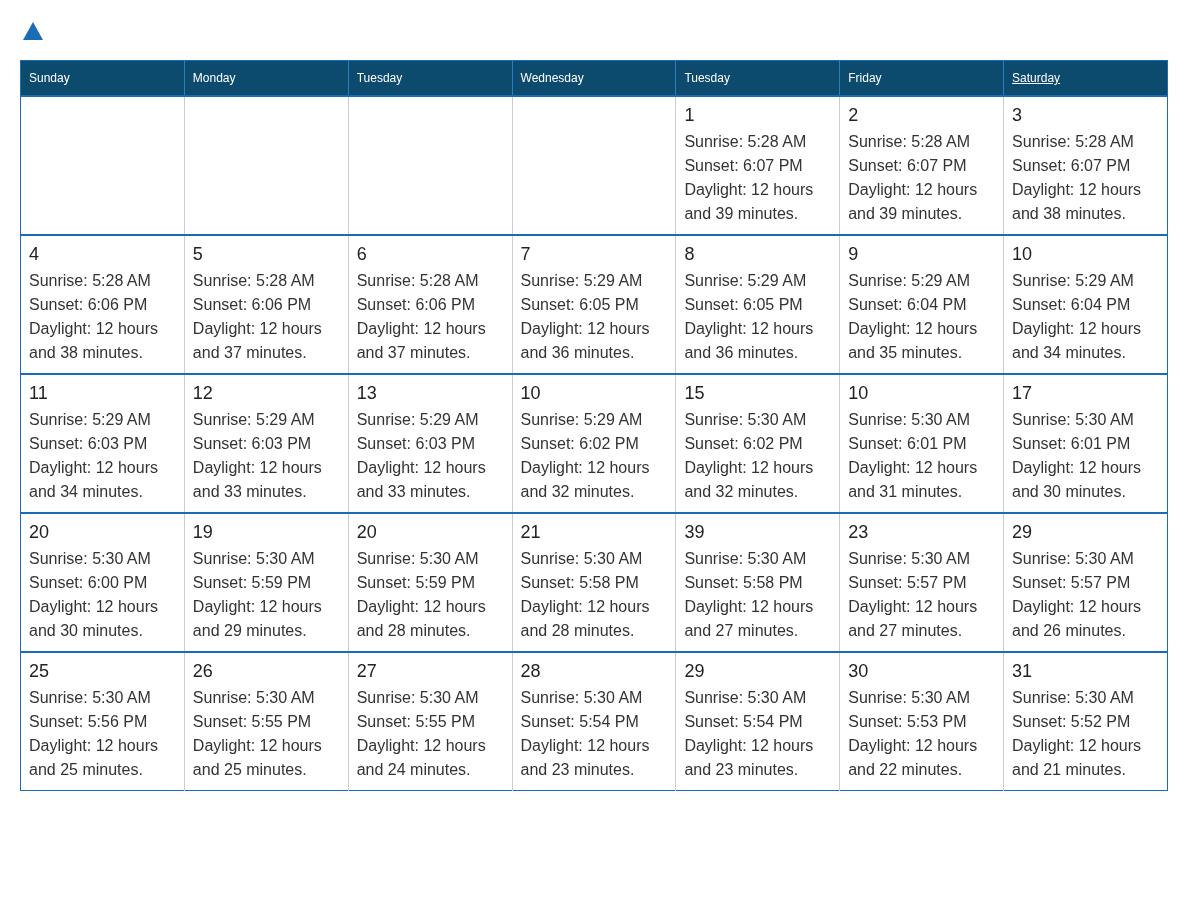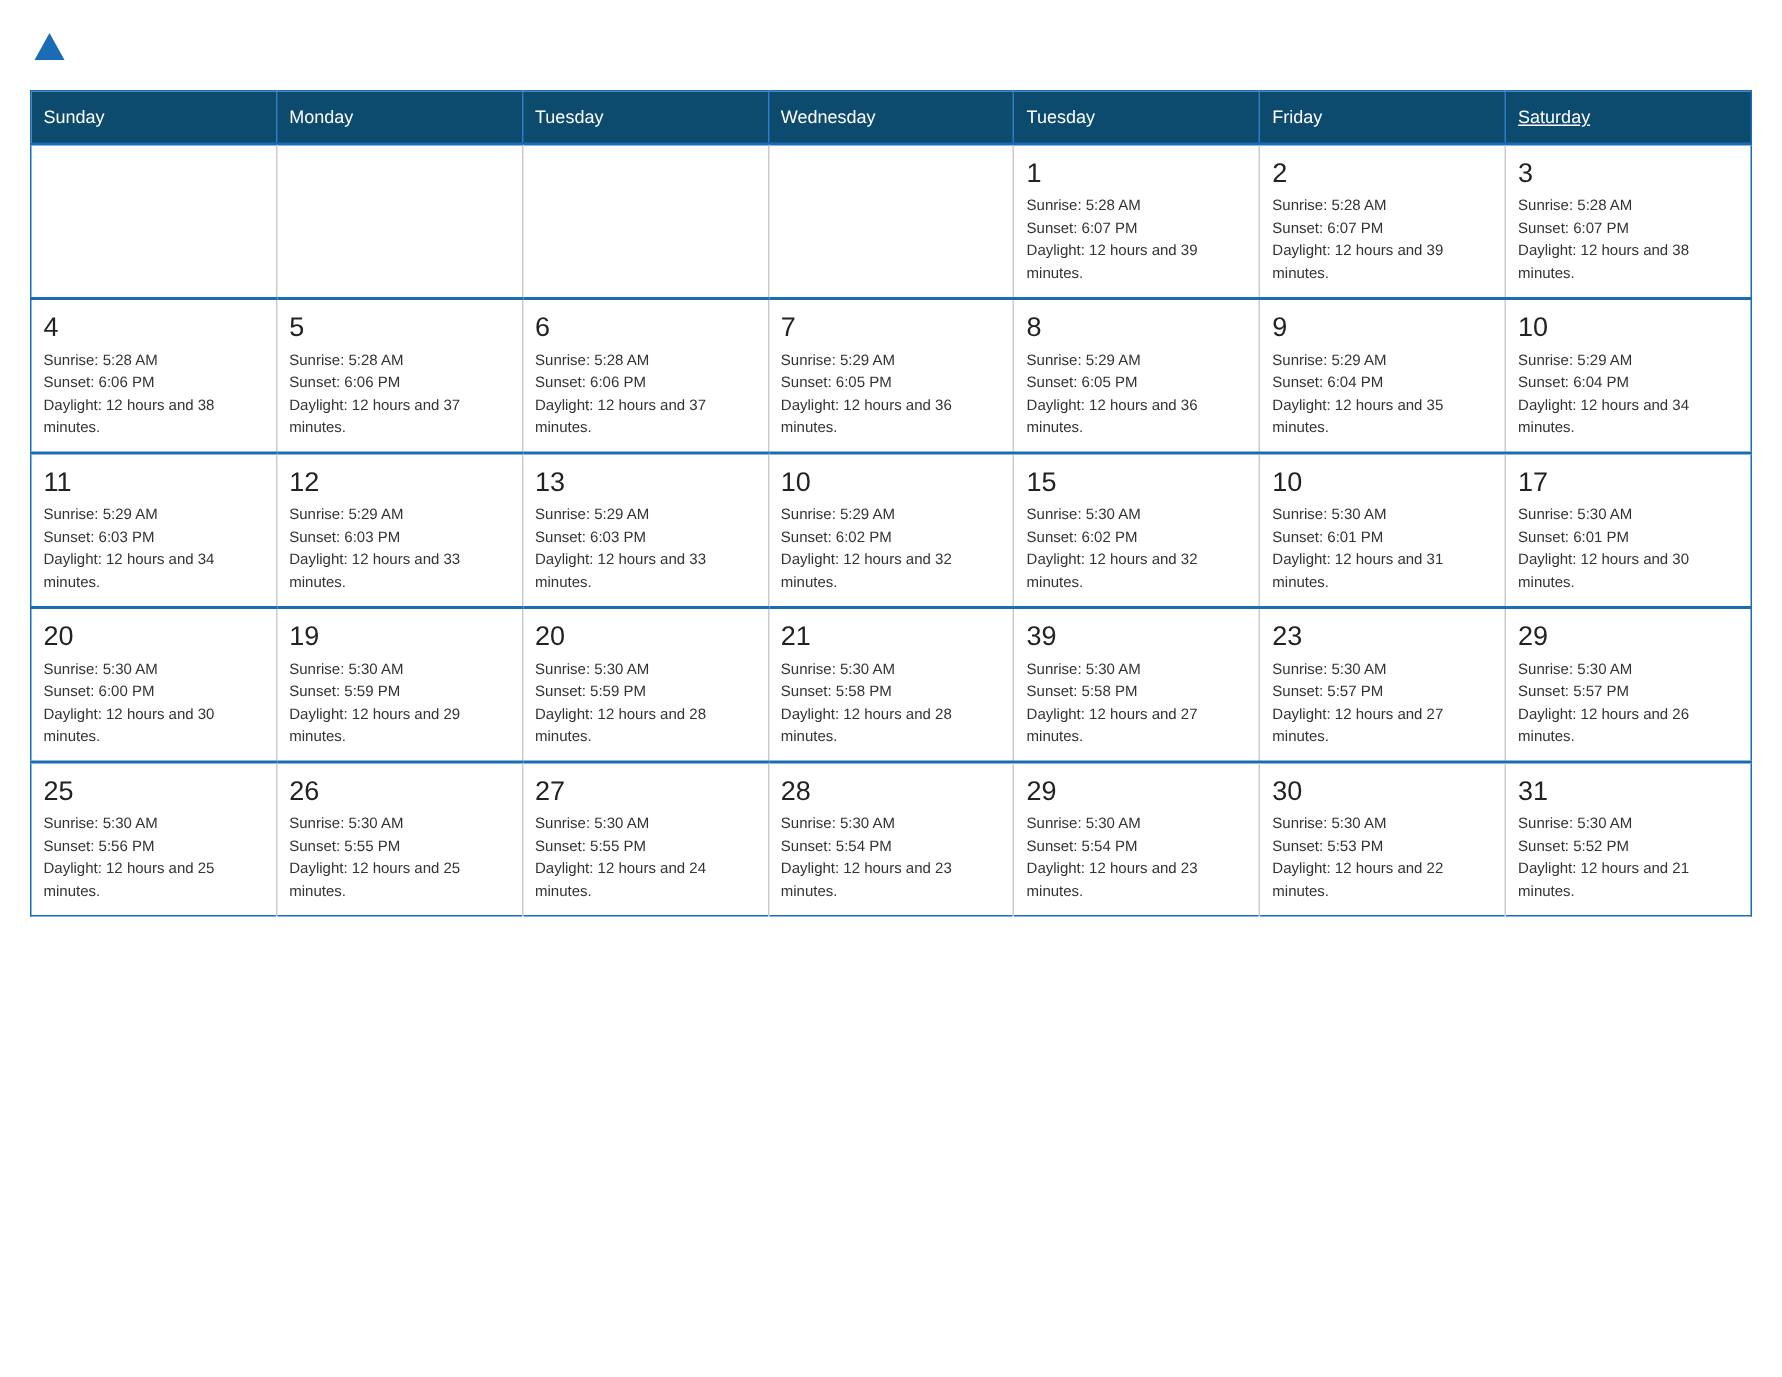--- a/index.html
+++ b/index.html
@@ -71,21 +71,21 @@
     .calendar tbody tr td:last-child {
       border-right: none;
     }
     .day-number {
       font-size: 18px;
       font-weight: normal;
       margin-bottom: 4px;
       color: #222;
     }
     .day-info {
-      font-size: 10px;
+      font-size: 16px;
       line-height: 1.5;
       color: #333;
     }
     .empty-cell {
       background: #fff;
     }
     .logo-wrapper {
       display: flex;
       flex-direction: column;
       align-items: flex-start;

